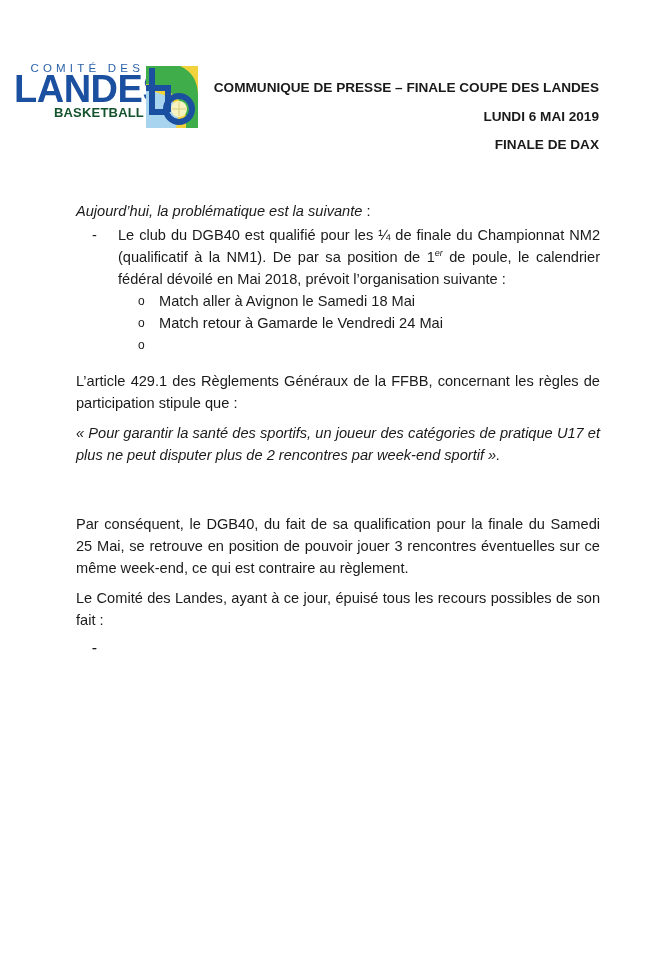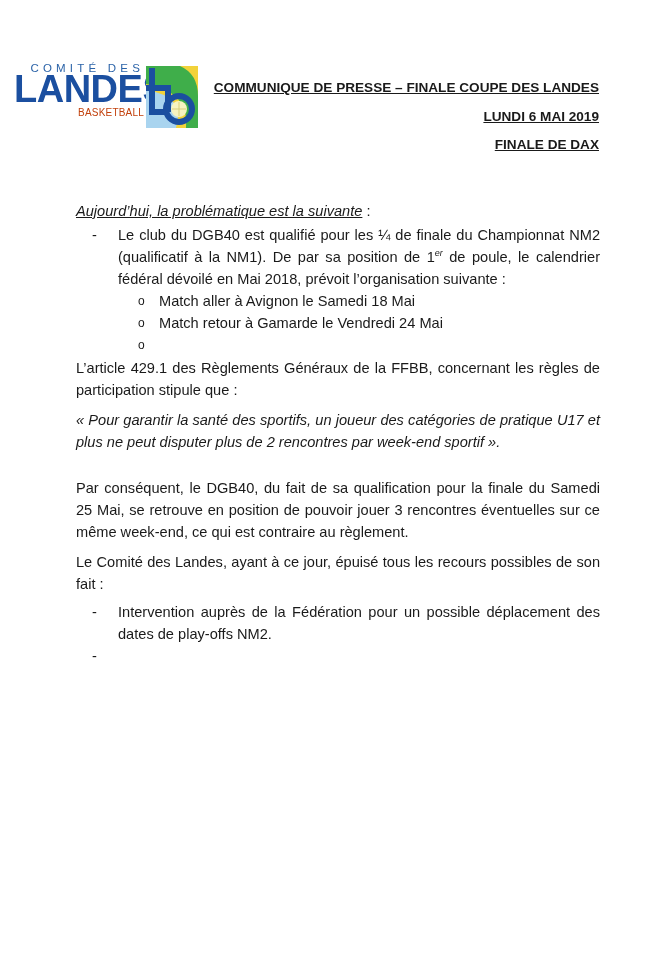--- a/index.html
+++ b/index.html
@@ -2,35 +2,35 @@
 <html><head>
 <meta charset="utf-8">
 <style>
   html, body { margin: 0; padding: 0; background: #ffffff; }
   body { width: 671px; height: 960px; position: relative; overflow: hidden;
          font-family: "Liberation Sans", "DejaVu Sans", sans-serif; color: #1a1a1a; }
   .logo { position: absolute; left: 14px; top: 62px; width: 186px; height: 70px; }
   .logo-text { position: absolute; left: 0; top: 0; width: 130px; text-align: right; }
   .logo-comite { font-size: 11.5px; letter-spacing: 4.2px; color: #2b63a8; line-height: 12px; margin-left: 2px; }
   .logo-landes { font-size: 38px; font-weight: bold; color: #1b4fa0; line-height: 30px; letter-spacing: -0.5px; }
-  .logo-basket { font-size: 10px; font-weight: normal; color: #c2410c; line-height: 18px; letter-spacing: 0.2px; }
+  .logo-basket { font-size: 13px; font-weight: bold; color: #14532d; line-height: 18px; letter-spacing: 0.2px; }
   .logo-mark { position: absolute; left: 132px; top: 4px; width: 52px; height: 62px; }
 
   .header { position: absolute; right: 72px; top: 80px; text-align: right; font-weight: bold; font-size: 13.6px; }
-  .header div { text-decoration: underline; margin-bottom: 12.5px; line-height: 16px; margin-left: 20px; }
+  .header div { margin-bottom: 12.5px; line-height: 16px; margin-left: 20px; }
 
   .body { position: absolute; left: 76px; top: 200px; width: 524px; font-size: 14.6px; line-height: 22px; }
   .p { margin: 0 0 8px 0; text-align: justify; }
   .ul { margin: 0; padding: 0; list-style: none; }
   .li-dash { position: relative; padding-left: 42px; text-align: justify; }
   .li-dash .mk { position: absolute; left: 16px; top: 0; }
   .li-circ { position: relative; padding-left: 83px; }
   .li-circ .mk { position: absolute; left: 62px; top: 0; font-size: 12px; }
   .italic { font-style: italic; }
-  .u { text-decoration: underline; }
+  .u { }
   sup { font-size: 9px; line-height: 0; font-style: italic; }
 </style>
 </head>
 <body>
 
 <div class="logo">
   <div class="logo-text">
     <div class="logo-comite">COMITÉ DES</div>
     <div class="logo-landes">LANDES</div>
     <div class="logo-basket">BASKETBALL</div>
@@ -59,23 +59,23 @@
   <ul class="ul">
     <li class="li-dash">
       <span class="mk">-</span>
       <span>Le club du DGB40 est qualifié pour les ¼ de finale du Championnat NM2 (qualificatif à la NM1). De par sa position de 1</span><sup>er</sup><span> de poule, le calendrier fédéral dévoilé en Mai 2018, prévoit l’organisation suivante :</span>
     </li>
     <li class="li-circ"><span class="mk">o</span><span>Match aller à Avignon le Samedi 18 Mai</span></li>
     <li class="li-circ"><span class="mk">o</span><span>Match retour à Gamarde le Vendredi 24 Mai</span></li>
     <li class="li-circ"><span class="mk">o</span></li>
   </ul>
 
-  <p class="p" style="margin-top:23px">L’article 429.1 des Règlements Généraux de la FFBB, concernant les règles de participation stipule que :</p>
+  <p class="p" style="margin-top:36px">L’article 429.1 des Règlements Généraux de la FFBB, concernant les règles de participation stipule que :</p>
   <p class="p italic"> « Pour garantir la santé des sportifs, un joueur des catégories de pratique U17 et plus ne peut disputer plus de 2 rencontres par week-end sportif ».</p>
 
-  <p class="p" style="margin-top:24px">Par conséquent, le DGB40, du fait de sa qualification pour la finale du Samedi 25 Mai, se retrouve en position de pouvoir jouer 3 rencontres éventuelles sur ce même week-end, ce qui est contraire au règlement.</p>
+  <p class="p" style="margin-top:47px">Par conséquent, le DGB40, du fait de sa qualification pour la finale du Samedi 25 Mai, se retrouve en position de pouvoir jouer 3 rencontres éventuelles sur ce même week-end, ce qui est contraire au règlement.</p>
   <p class="p" style="margin-bottom:1px">Le Comité des Landes, ayant à ce jour, épuisé tous les recours possibles de son fait :</p>
 
   <ul class="ul" style="margin-top:6px">
-    <li class="li-dash"><span class="mk">-</span><span>Intervention auprès de la Fédération pour un possible déplacement des dates de play-offs NM2.</span></li>
+    <li class="li-dash"><span class="mk">-</span></li>
     <li class="li-dash"><span class="mk">-</span></li>
   </ul>
 </div>
 
 </body></html>

